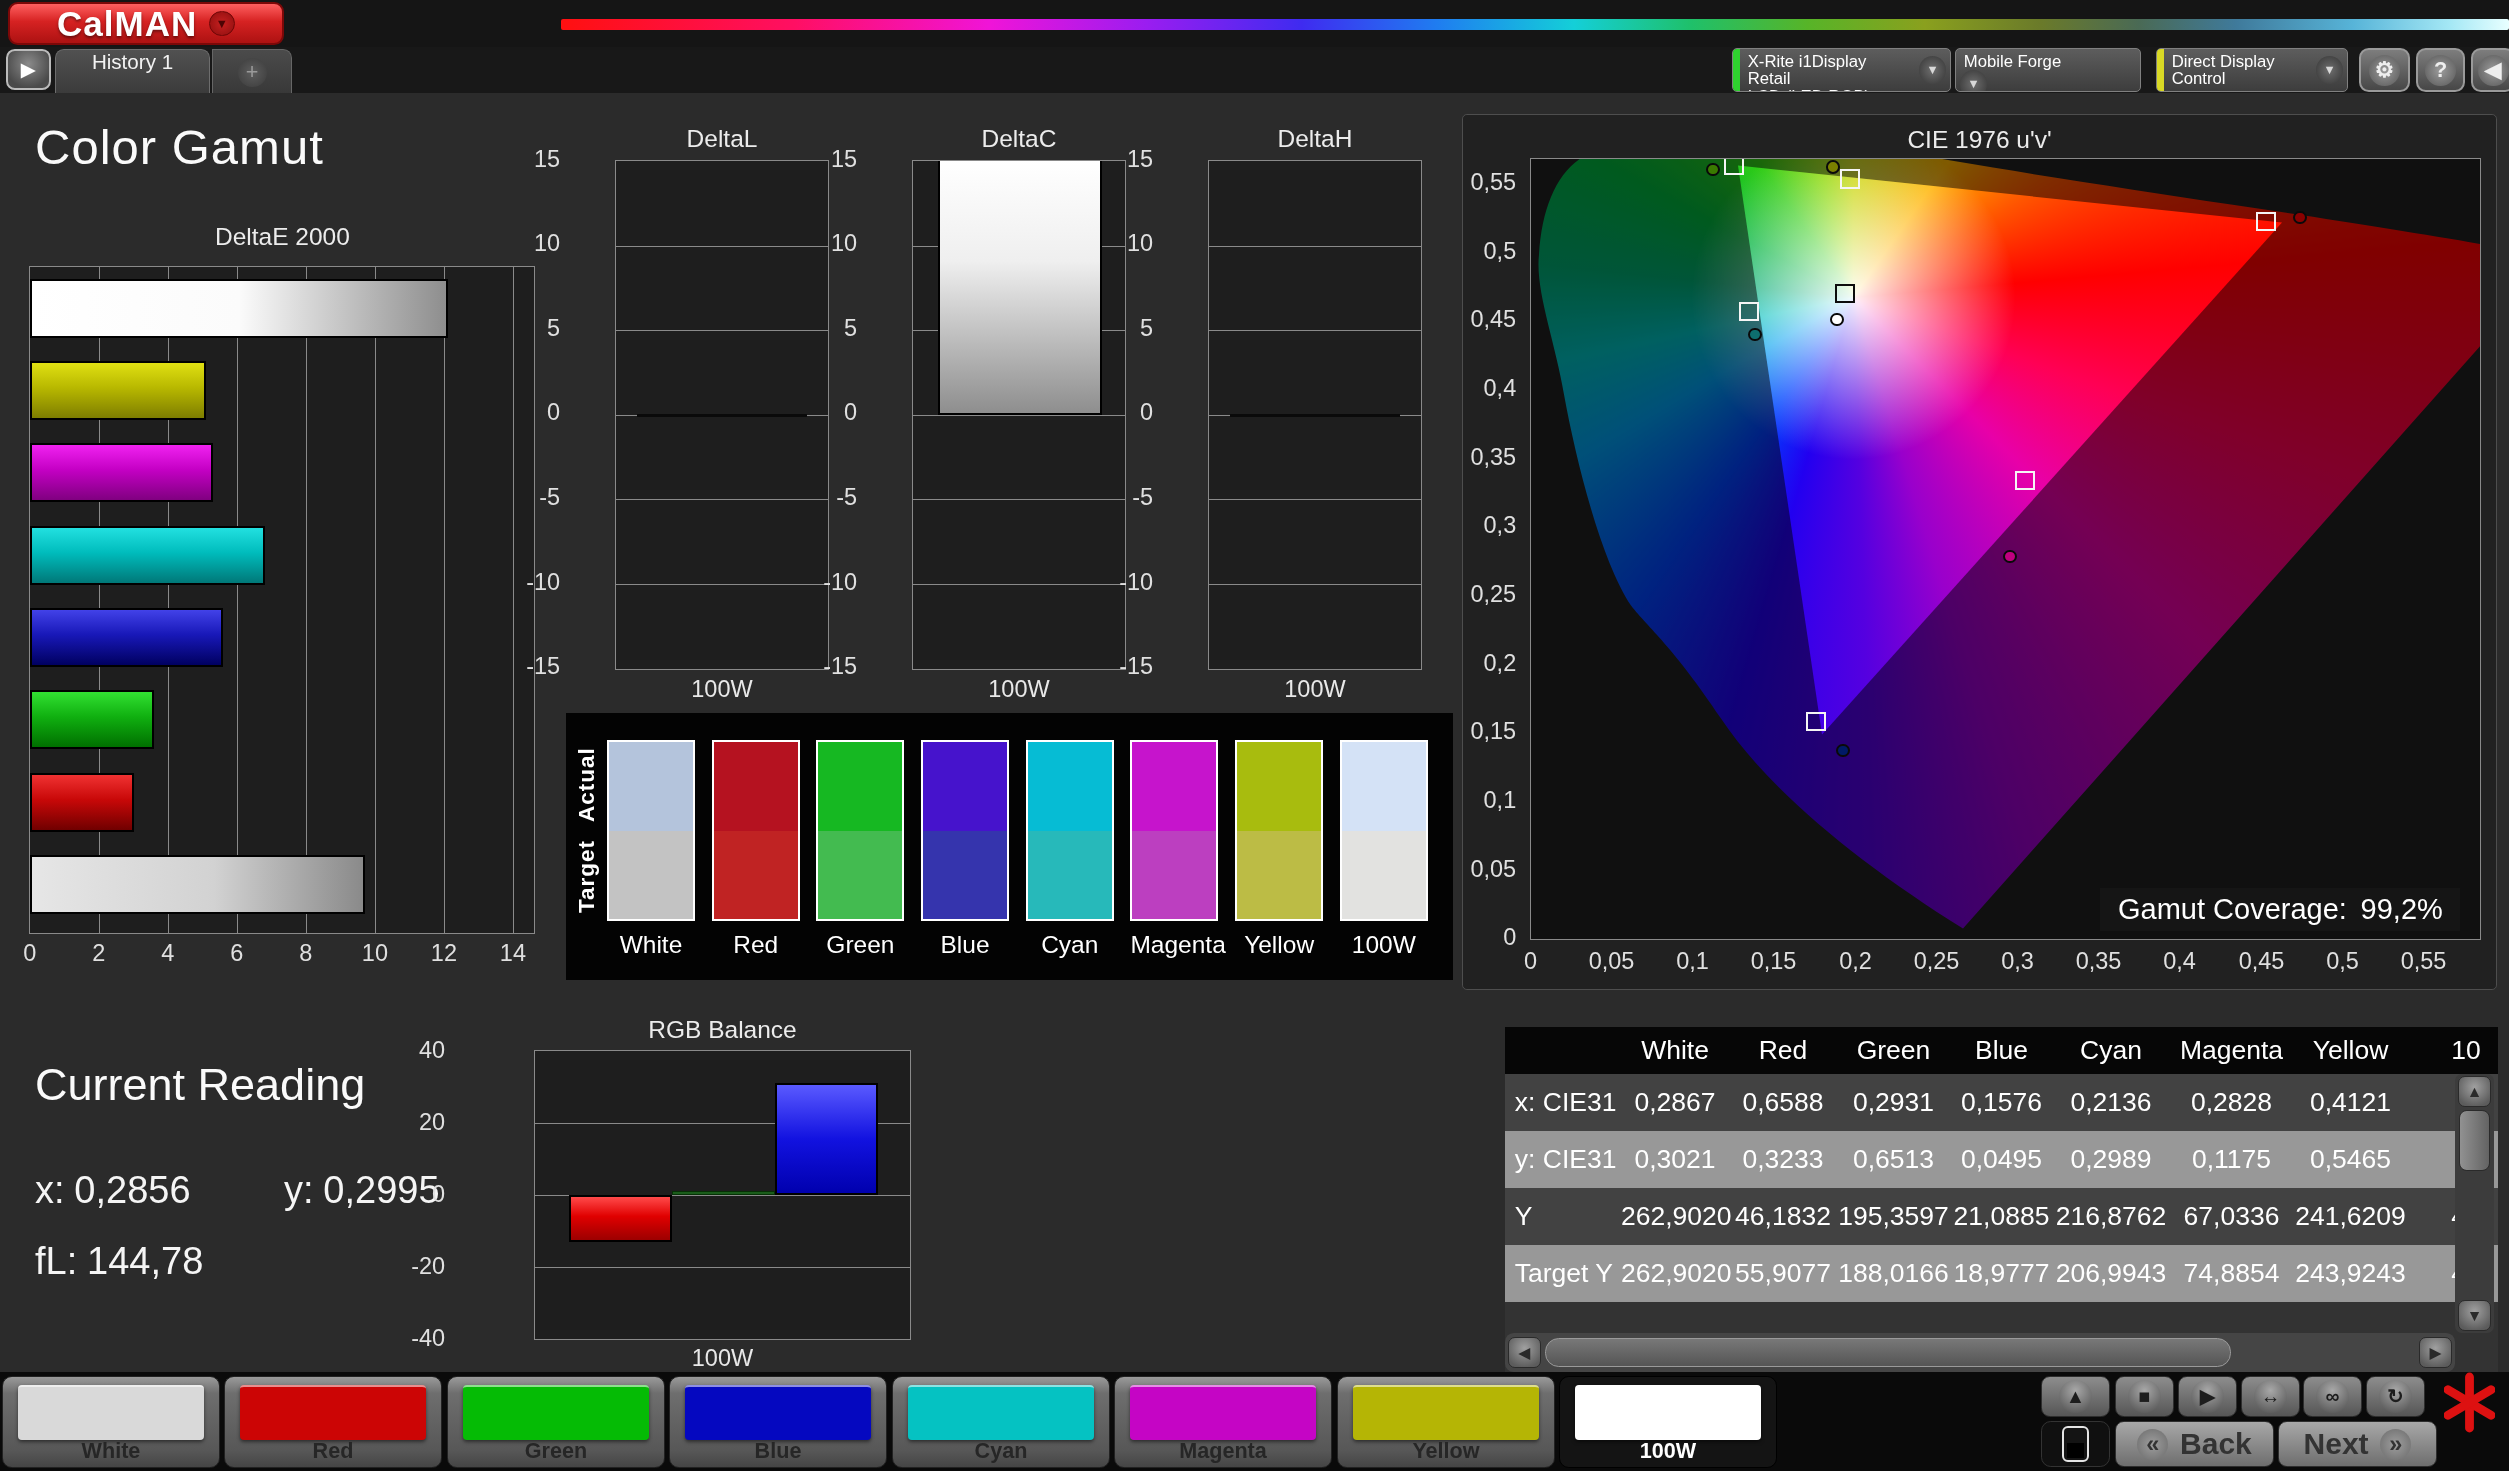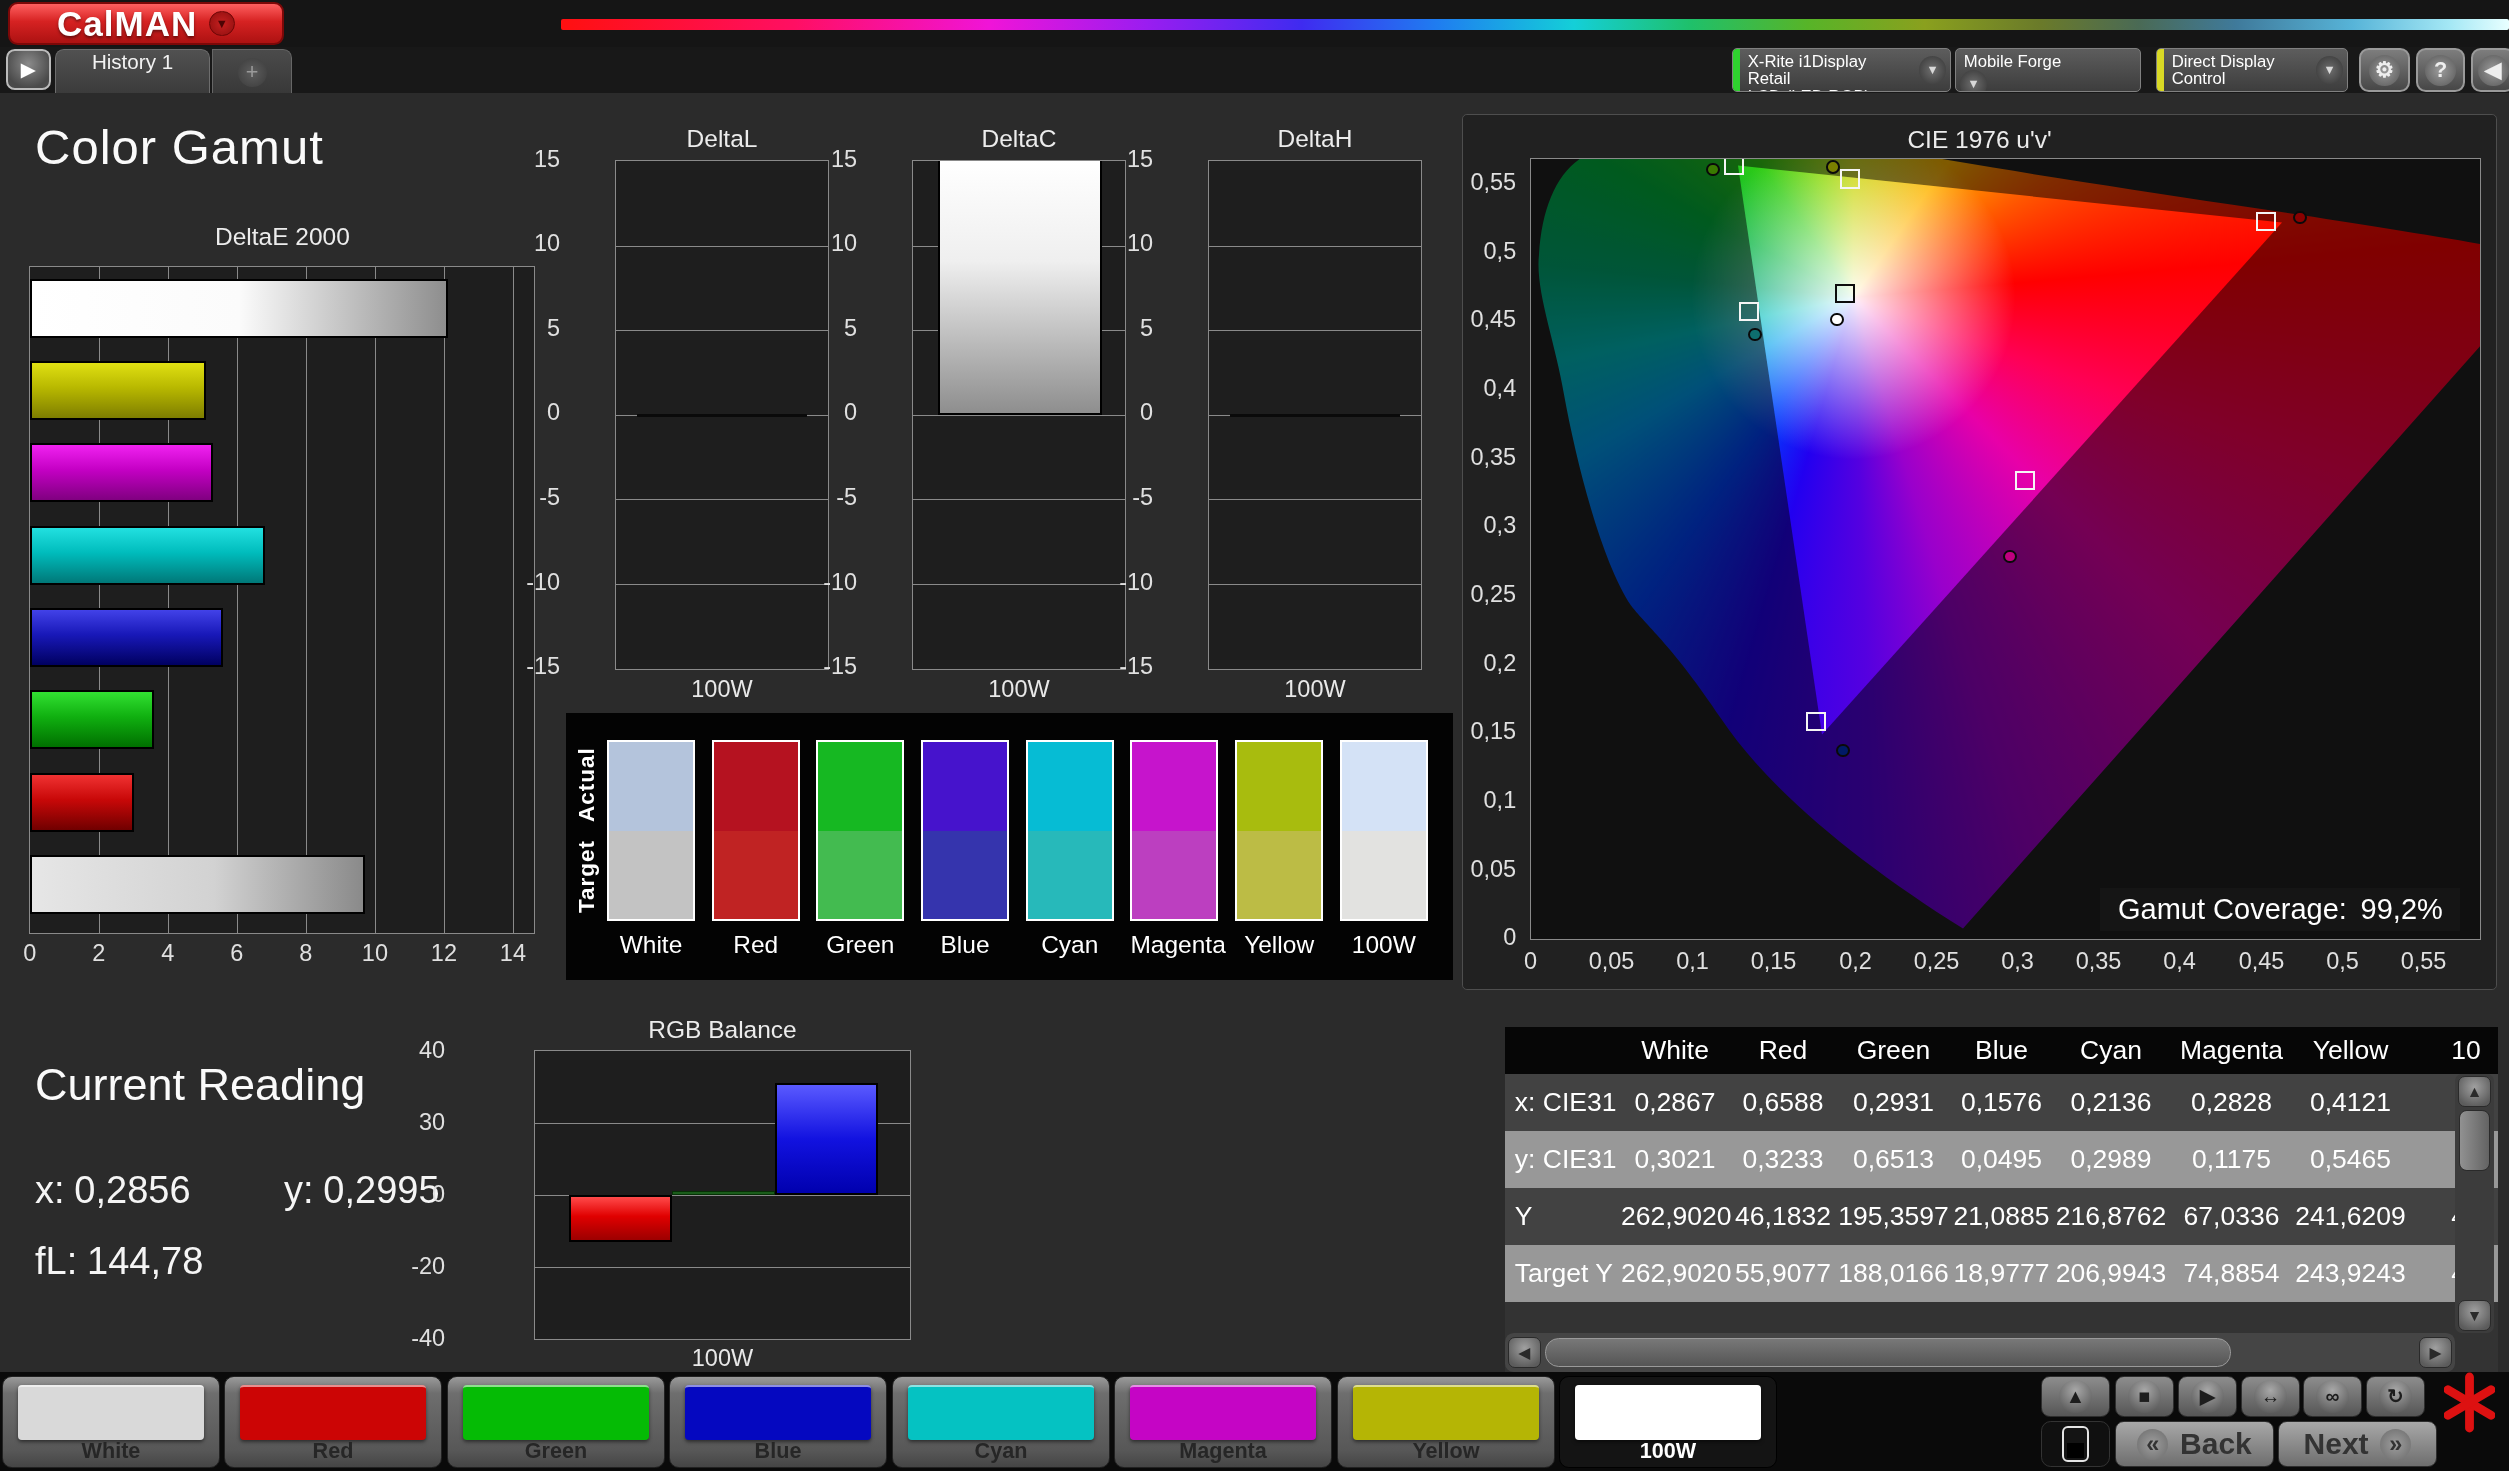--- a/index.html
+++ b/index.html
@@ -419,21 +419,21 @@
     <span>fL:</span><span>144,78</span>
   </div>
   <div class="cr-line" style="left:35px;top:1278px;margin-left:27px;">
     <span>cd/m²:</span><span>496,04</span>
   </div>
 
   <div id="rgb-chart">
     <div class="chart-title">RGB Balance</div>
     <div class="ylabels">
         <div class="ylab" style="top: 22.5px;">40</div>
-        <div class="ylab" style="top: 95px;">30</div>
+        <div class="ylab" style="top: 95px;">20</div>
         <div class="ylab" style="top: 167px;">0</div>
         <div class="ylab" style="top: 239px;">-20</div>
         <div class="ylab" style="top: 311px;">-40</div>
       </div>
     <div class="plot">
         <div class="hgrid" style="top: 72px;"></div>
         <div class="hgrid" style="top: 144px;"></div>
         <div class="hgrid" style="top: 216px;"></div>
         <div class="vbar bar-red-v" style="left: 34px; width: 103px; top: 144px; height: 47px;"></div>
         <div class="green-line" style="left: 137px; width: 103px; top: 140px;"></div>

